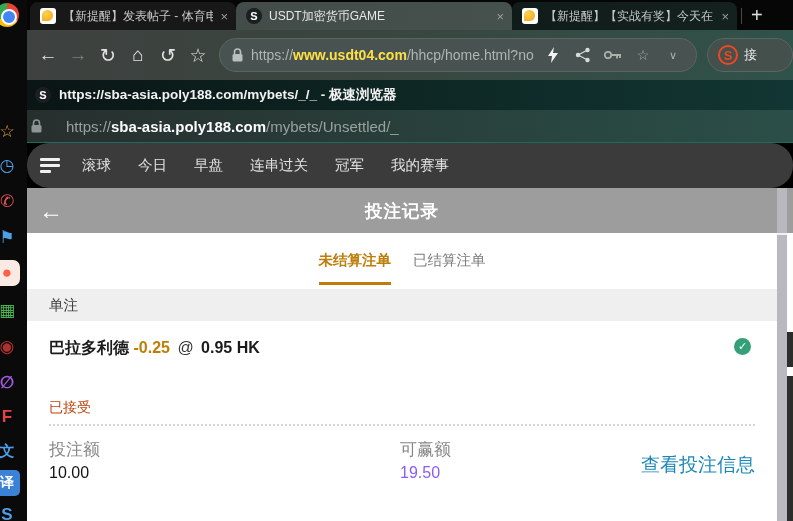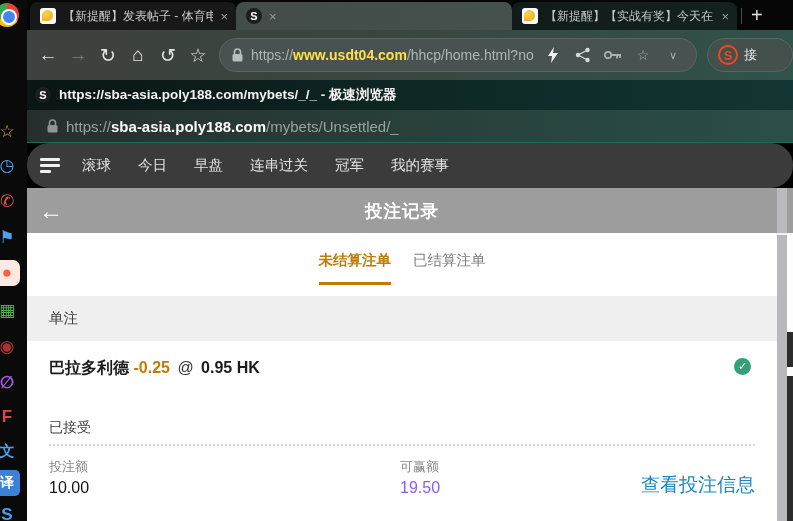--- a/index.html
+++ b/index.html
@@ -48,59 +48,59 @@
             display:flex; align-items:center; padding:0 10px; gap:6px; overflow:hidden; flex:1; }
   .s-logo { width:20px; height:20px; border-radius:50%; border:2px solid #ef4723; color:#ef4723;
             font-weight:bold; font-size:13px; display:flex; align-items:center; justify-content:center; flex:none; }
 
   #popup-titlebar { position:absolute; left:0; top:80px; width:766px; height:30px;
       background:linear-gradient(90deg,#0a1514,#0e2a27 60%,#123633); display:flex; align-items:center; padding-left:8px; gap:8px; }
   #popup-titlebar .pt-text { color:#f2f2f2; font-size:13.5px; font-weight:bold; white-space:nowrap; }
 
   #popup-addrbar { position:absolute; left:0; top:110px; width:766px; height:33px;
       background:linear-gradient(90deg,#272f2d,#294741 75%,#2b4f48);
-      border-bottom:1px solid #1d6b5e; display:flex; align-items:center; padding-left:20px; gap:8px; }
+      border-bottom:1px solid #1d6b5e; display:flex; align-items:center; padding-left:4px; gap:24px; }
   #popup-addrbar .url { font-size:15px; color:#98a19e; white-space:nowrap; }
   #popup-addrbar .url b { color:#fbfbfb; font-weight:bold; }
 
   
   #site-nav { position:absolute; left:0; top:143px; width:766px; height:45px; background:#3b3b3b;
               display:flex; align-items:center; padding-left:13px;border-radius:22px; }
   #hamburger { width:20px; margin-right:22px; }
   #hamburger div { height:3px; background:#f0f0f0; margin:3px 0; border-radius:1px; }
   #hamburger .h2 { width:20px; } #hamburger .h1 { width:20px; } #hamburger .h3 { width:11px; }
   .nav-item { color:#e2e2e2; font-size:14.5px; margin-right:27px; white-space:nowrap; }
 
   #page-header { position:absolute; left:0; top:188px; width:766px; height:45px; background:#9d9d9d;
                  display:flex; align-items:center; }
   #back-arrow { color:#fff; font-size:24px; margin-left:12px; width:40px; }
   #page-title { position:absolute; left:0; width:750px; text-align:center; color:#fff;
                 font-size:17.5px; font-weight:bold; letter-spacing:1px; }
 
   #content { position:absolute; left:0; top:233px; width:750px; height:288px; background:#fff; }
 
-  #bet-tabs { height:63px; display:flex; justify-content:center; align-items:flex-start; padding-top:18px; gap:22px; }
+  #bet-tabs { height:56px; display:flex; justify-content:center; align-items:flex-start; padding-top:18px; gap:22px; }
   .bet-tab { font-size:14.5px; padding-bottom:12px; }
   .bet-tab.active { color:#bd7d0a; border-bottom:3px solid #bd7d0a; font-weight:bold; }
   .bet-tab.inactive { color:#7b7b7b; }
 
-  #section-band { height:45px; background:#efefef; display:flex; align-items:center; padding-left:22px;
+  #section-band { height:32px; background:#efefef; display:flex; align-items:center; padding-left:22px;
                   font-size:14.5px; color:#3c3c3c; }
 
   #bet-card { position:relative; height:103px; }
   #bet-line { position:absolute; left:22px; top:17px; font-size:16px; font-weight:bold; color:#1b1b1b; }
   #bet-line .hc { color:#bf7d05;margin-top:24px; } #bet-line .at { font-weight:normal; color:#333; padding:0 3px; }
   #bet-detail { position:absolute; left:373px; top:13px; font-size:13.5px; line-height:20px; }
   #bet-detail .d1 { color:#454545; } #bet-detail .d2,#bet-detail .d3 { color:#979797; }
   #check-badge { position:absolute; left:707px; top:17px; width:17px; height:17px; border-radius:50%;
                  background:#35a078; color:#fff; font-size:11px; display:flex; align-items:center; justify-content:center; }
-  #bet-status { position:absolute; left:22px; top:78px; font-size:14px; color:#404040; }
+  #bet-status { position:absolute; left:22px; top:78px; font-size:14px; color:#c2410c; }
 
   #bet-footer { position:relative; border-top:2px dotted #d6d6d6; margin:0 22px; height:74px; }
-  .f-label { font-size:13px; color:#878787; }
+  .f-label { font-size:17px; color:#878787; }
   .f-value { font-size:16px; font-weight:normal; color:#141414; margin-top:3px; }
   #stake-col { position:absolute; left:0; top:12px; }
   #win-col { position:absolute; left:351px; top:12px; }
   #win-col .f-value { color:#8b5cf6; }
   #view-link { position:absolute; right:0; top:26px; font-size:19px; color:#1b87b8; }
 
   
   #scrollbar { position:absolute; left:750px; top:0; width:10px; height:521px; background:#f1f1f1; }
   #scroll-thumb { position:absolute; left:0; top:2px; width:10px; height:296px; background:#b8b8be; }
   #edge-strip-top { position:absolute; left:760px; top:0; width:6px; height:99px; background:#fdfdfd; }
@@ -134,20 +134,21 @@
 <div id="chrome-area">
 
   <div id="tabbar">
     <div class="tab" id="tab-1">
       <span class="fav-yellow"></span>
       <span class="t-label">【新提醒】发表帖子 - 体育电竞</span>
       <span class="t-close">×</span>
     </div>
     <div class="tab" id="tab-2">
       <span class="fav-globe">S</span>
+      <span class="t-label">USDT加密货币GAME</span>
       <span class="t-close">×</span>
     </div>
     <div class="tab" id="tab-3">
       <span class="fav-yellow"></span>
       <span class="t-label">【新提醒】【实战有奖】今天在</span>
       <span class="t-close">×</span>
     </div>
     <div id="tab-divider"></div>
     <div id="new-tab-btn">+</div>
   </div>

